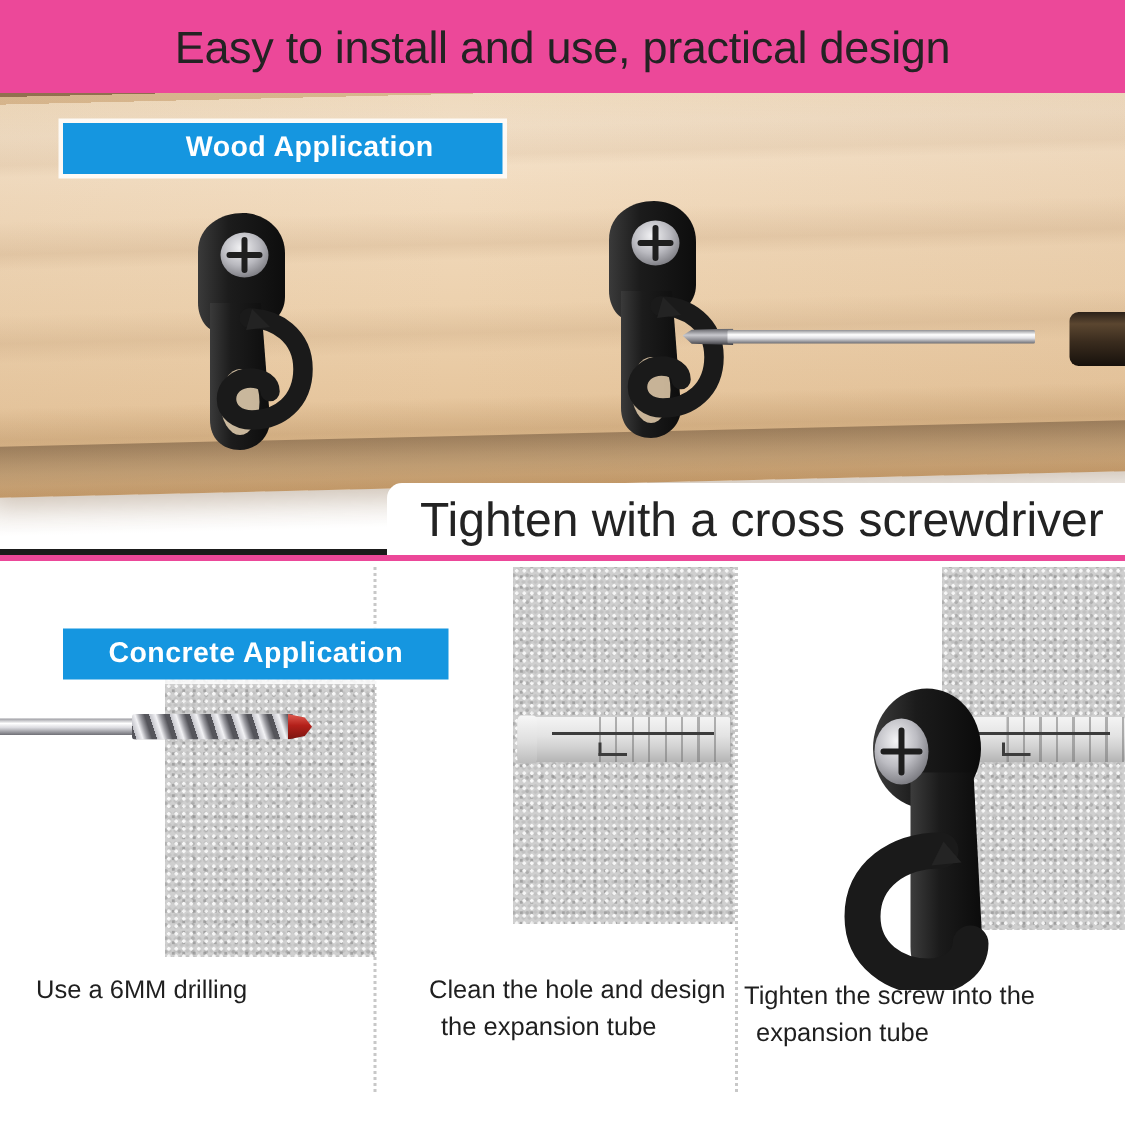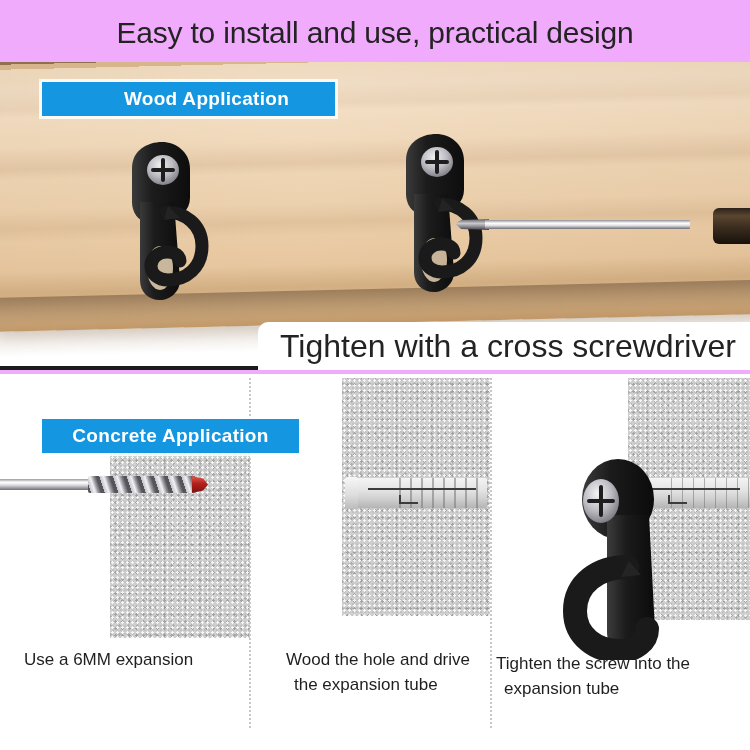--- a/index.html
+++ b/index.html
@@ -9,21 +9,21 @@
     background: #ffffff;
   }
   body {
     font-family: "Liberation Sans", sans-serif;
   }
   #page {
     position: relative;
     width: 750px;
     height: 750px;
     overflow: hidden;
-    background: #f0abfc;
+    background: #ec4899;
   }
 
   
   .title {
     position: absolute;
     left: 0;
     top: 16px;
     width: 750px;
     text-align: center;
     font-size: 30px;
@@ -463,25 +463,25 @@
       <path d="M72 112 C44 112 20 128 20 156 C20 182 42 196 64 196 C80 196 92 186 92 174" fill="none" stroke="#1a1a1a" stroke-width="24" stroke-linecap="round"></path>
 
       <path d="M74 106 L86 120 L66 122 Z" fill="#242424"></path>
 
       <ellipse cx="46" cy="46" rx="18" ry="22" fill="url(#scrw2)"></ellipse>
       <path d="M46 32 L46 60 M34 46 L58 46" stroke="#1e1e1e" stroke-width="4" stroke-linecap="round"></path>
     </svg>
   </div>
 
   <div class="caption cap1">
-    <div>Use a 6MM expansion</div>
+    <div>Use a 6MM drilling</div>
   </div>
 
   <div class="caption cap2">
-    <div>Wood the hole and drive</div>
+    <div>Clean the hole and design</div>
     <div style="padding-left:8px;">the expansion tube</div>
   </div>
 
   <div class="caption cap3">
     <div>Tighten the screw into the</div>
     <div style="padding-left:8px;">expansion tube</div>
   </div>
 
 </div>
 

